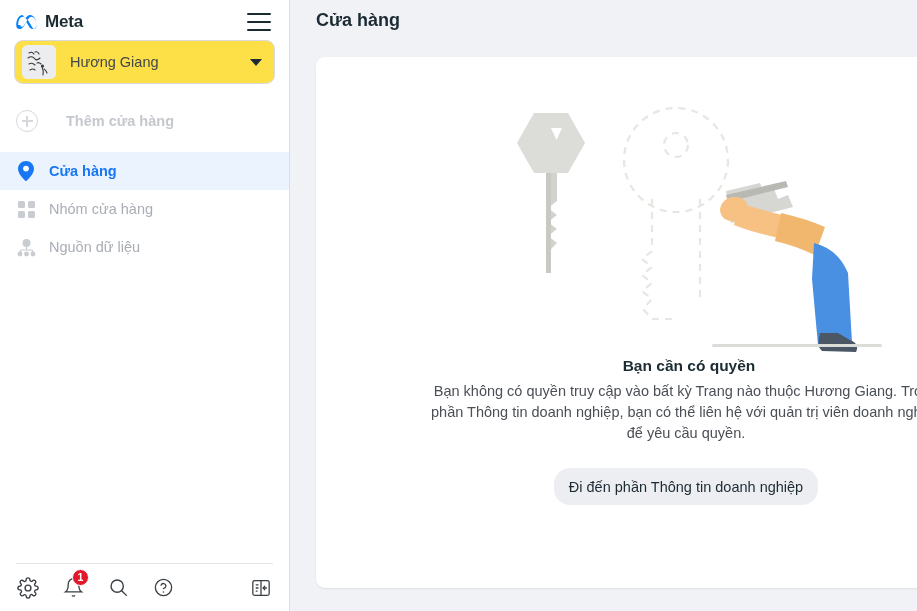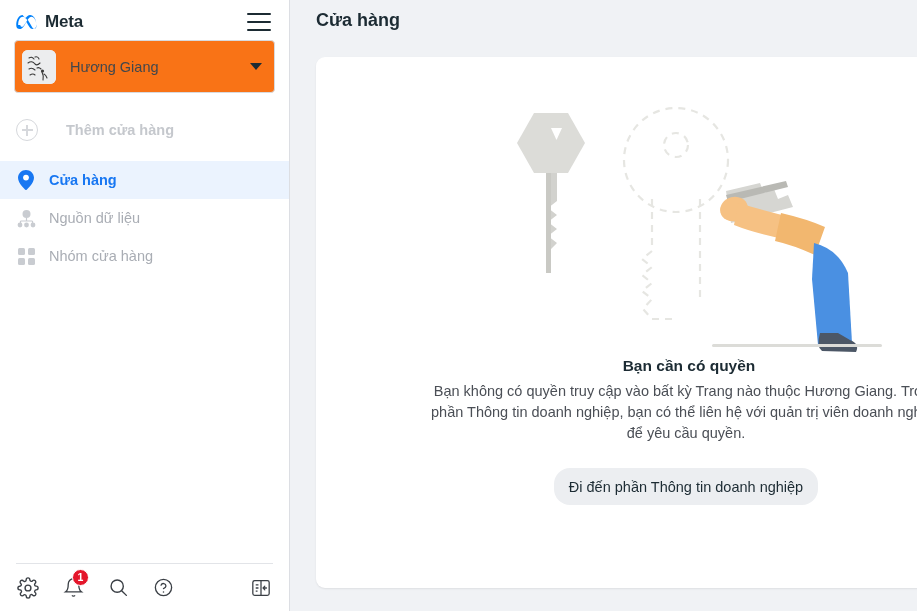--- a/index.html
+++ b/index.html
@@ -33,27 +33,27 @@
   }
   .hamburger span { display: block; height: 2.4px; background: #1c2b33; border-radius: 1px; }
 
   .sb-title {
     font-size: 23px; font-weight: 700; color: #1c2b33;
     padding: 12px 16px 10px 16px; letter-spacing: -0.1px;
   }
 
   .store-select {
     margin: 2px 14px 0 14px;
-    height: 53px;
+    height: 44px;
     border: 1px solid #d8dade;
-    border-radius: 4px;
+    border-radius: 9px;
     display: flex; align-items: center;
     padding: 0 12px 0 7px;
     cursor: pointer;
-    background: #f97316;
+    background: #fde047;
   }
   .store-thumb {
     width: 34px; height: 34px; border-radius: 6px;
     background: #eceef0; flex: 0 0 34px;
     overflow: hidden; position: relative;
   }
   .store-name {
     font-size: 14.5px; color: #42474c; margin-left: 14px; flex: 1;
     white-space: nowrap; overflow: hidden; text-overflow: ellipsis;
   }
@@ -209,41 +209,41 @@
           <svg width="16" height="20" viewBox="0 0 16 20">
             <path d="M8 0C3.6 0 0 3.5 0 7.8c0 5.6 7.1 11.7 7.4 12a1 1 0 0 0 1.2 0c.3-.3 7.4-6.4 7.4-12C16 3.5 12.4 0 8 0z" fill="#1877f2"></path>
             <circle cx="8" cy="7.6" r="2.9" fill="#ffffff"></circle>
           </svg>
         </span>
         <span class="nav-label">Cửa hàng</span>
       </div>
 
       <div class="nav-item">
         <span class="nav-icon">
+          <span class="grid-icon">
+              <i></i>
+              <i></i>
+              <i></i>
+              <i></i>
+            </span>
+        </span>
+        <span class="nav-label">Nhóm cửa hàng</span>
+      </div>
+
+      <div class="nav-item">
+        <span class="nav-icon">
           <svg width="19" height="19" viewBox="0 0 19 19">
             <circle cx="9.5" cy="5" r="4" fill="#c9ccd1"></circle>
             <path d="M9.5 9v3 M3.5 12v2.5 M15.5 12v2.5 M3.5 12h12" stroke="#c9ccd1" stroke-width="1.2" fill="none"></path>
             <circle cx="3" cy="16" r="2.4" fill="#c9ccd1"></circle>
             <circle cx="9.5" cy="16" r="2.4" fill="#c9ccd1"></circle>
             <circle cx="16" cy="16" r="2.4" fill="#c9ccd1"></circle>
           </svg>
         </span>
         <span class="nav-label">Nguồn dữ liệu</span>
-      </div>
-
-      <div class="nav-item">
-        <span class="nav-icon">
-          <span class="grid-icon">
-              <i></i>
-              <i></i>
-              <i></i>
-              <i></i>
-            </span>
-        </span>
-        <span class="nav-label">Nhóm cửa hàng</span>
       </div>
 
     </nav>
 
     <div class="sb-footer">
       <div class="sb-divider"></div>
       <div class="footer-icons">
 
         <span class="ficon">
           <svg width="22" height="22" viewBox="0 0 24 24" fill="none" stroke="#3a3f45" stroke-width="1.5">

